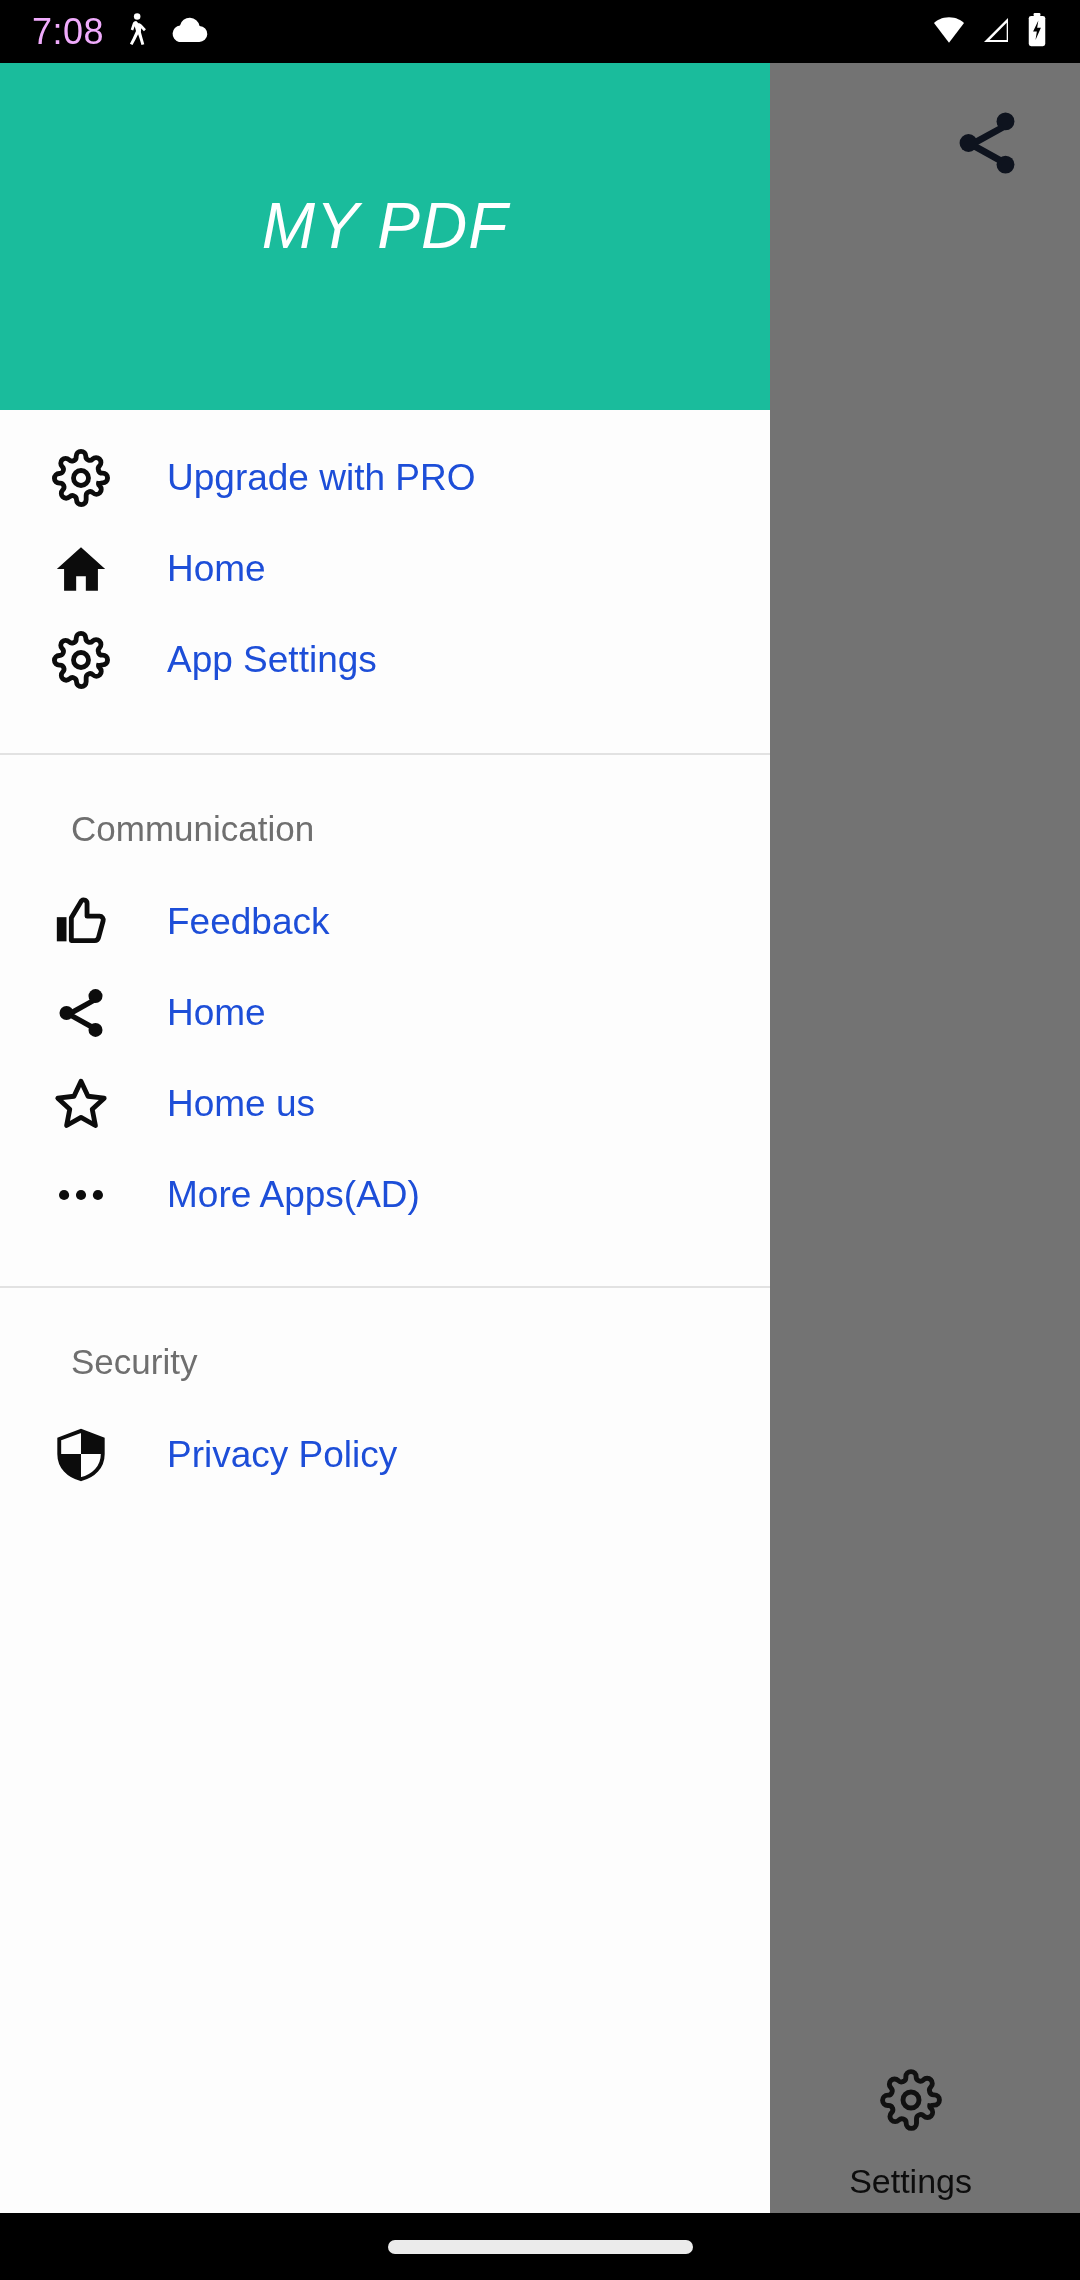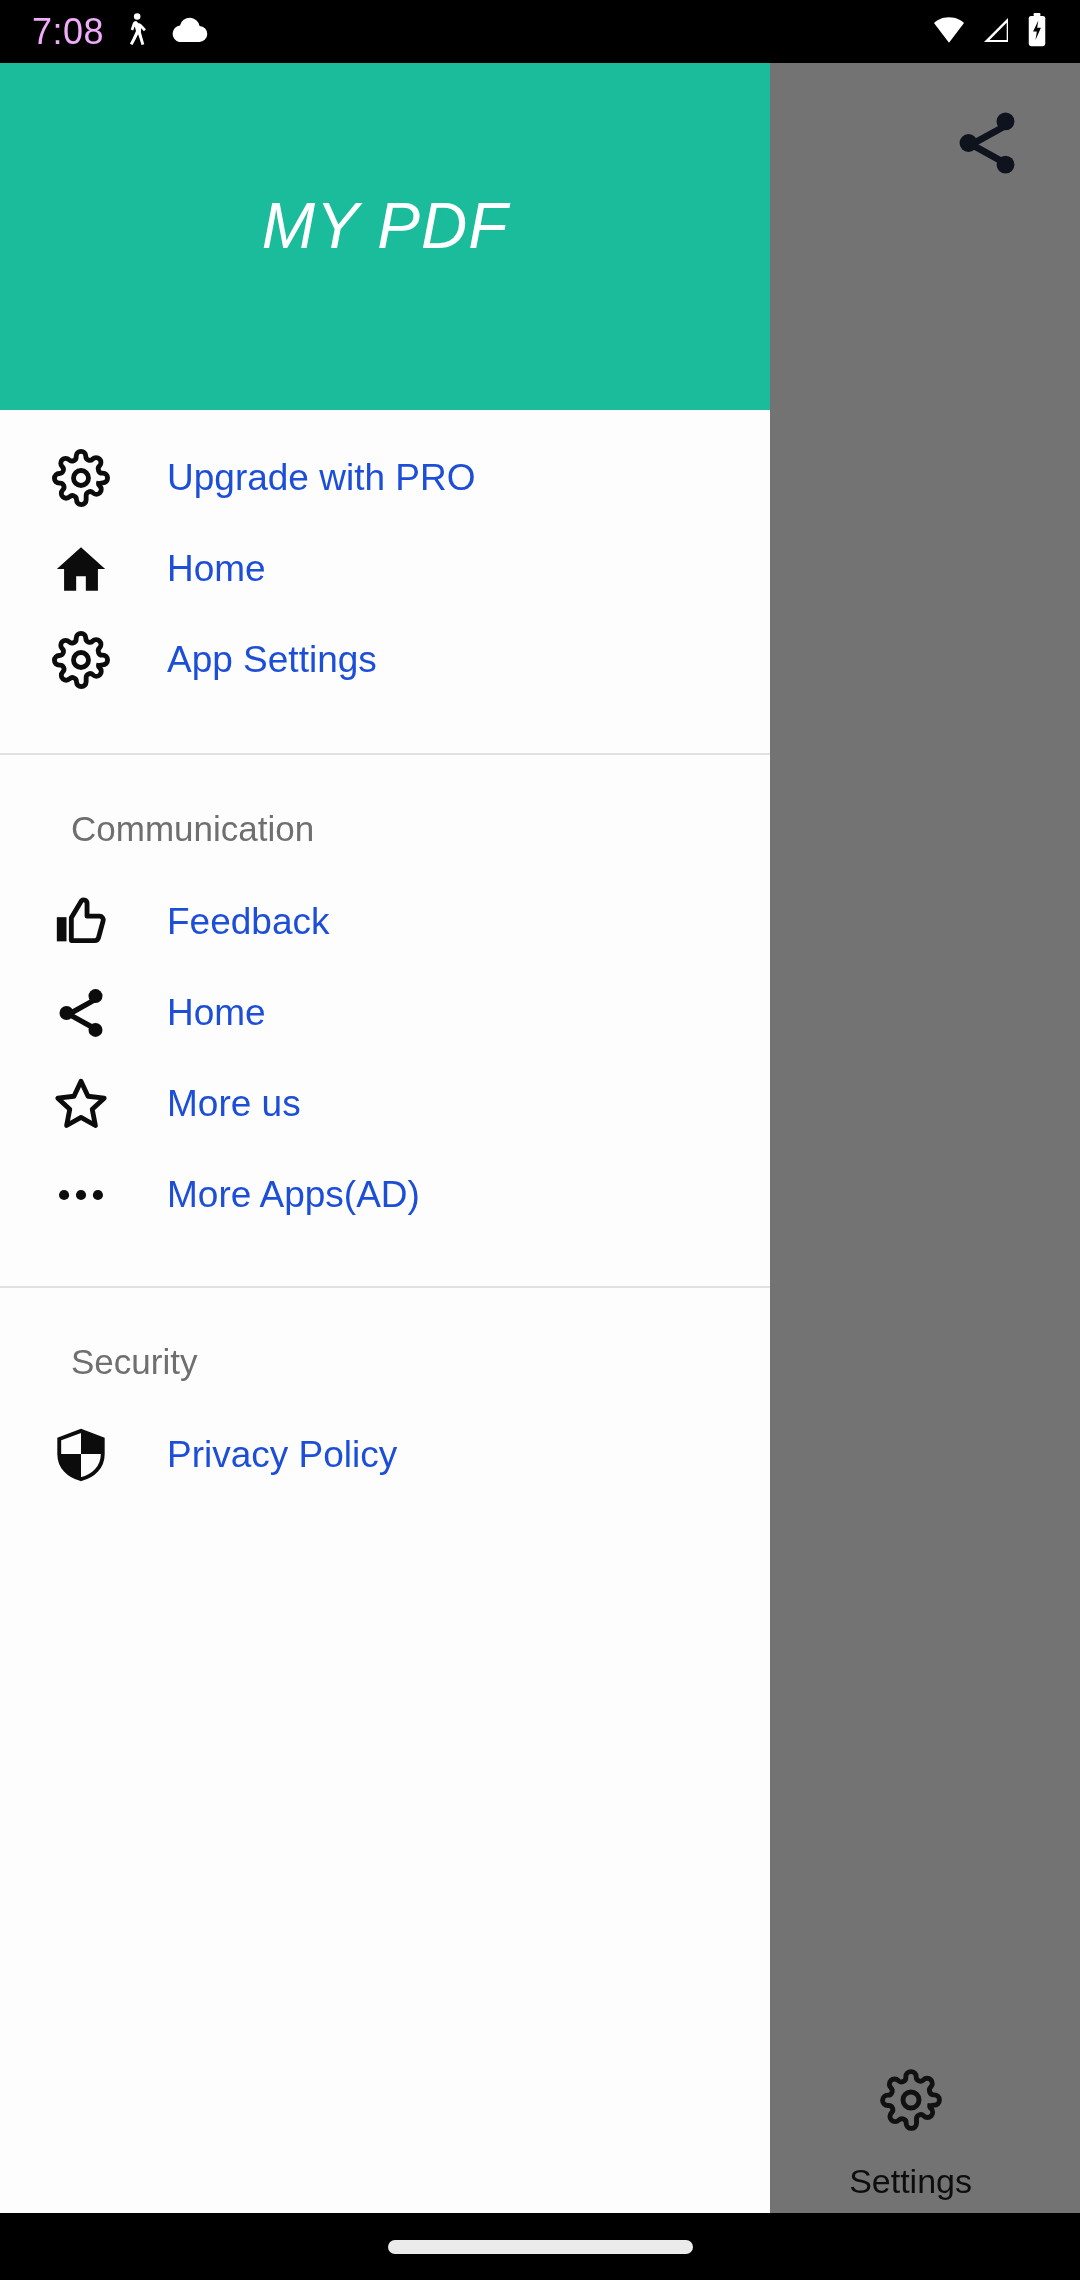--- a/index.html
+++ b/index.html
@@ -278,21 +278,21 @@
         </span>
         <span class="mi-label">Home</span>
       </div>
 
       <div class="menu-item">
         <span class="mi-icon">
           <svg width="58" height="58" viewBox="0 0 24 24">
             <path d="M12 2.6 l2.9 6.2 6.7.8 -4.95 4.6 1.3 6.7 -5.95-3.35 -5.95 3.35 1.3-6.7 -4.95-4.6 6.7-.8 Z" fill="none" stroke="#0c0c0c" stroke-width="2" stroke-linejoin="round"></path>
           </svg>
         </span>
-        <span class="mi-label">More us</span>
+        <span class="mi-label">Home us</span>
       </div>
 
       <div class="menu-item">
         <span class="mi-icon">
           <svg width="58" height="58" viewBox="0 0 24 24">
             <g fill="#0c0c0c">
               <circle cx="5" cy="12" r="2.1"></circle>
               <circle cx="12" cy="12" r="2.1"></circle>
               <circle cx="19" cy="12" r="2.1"></circle>
             </g>

